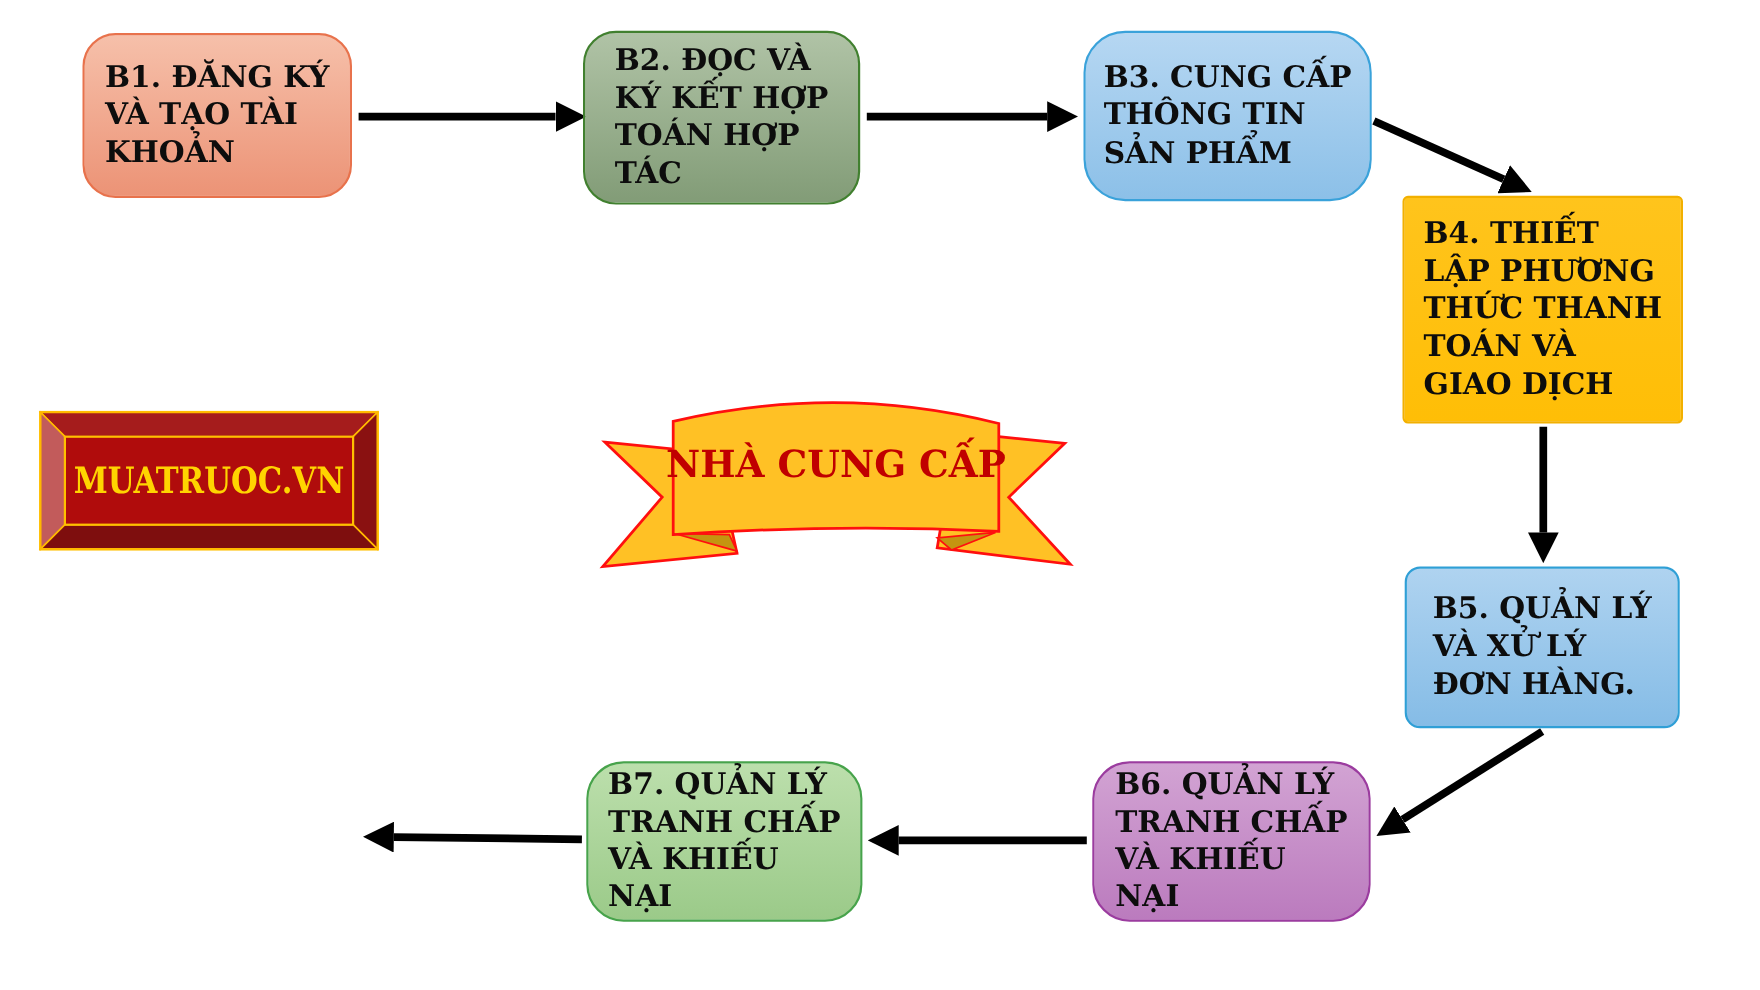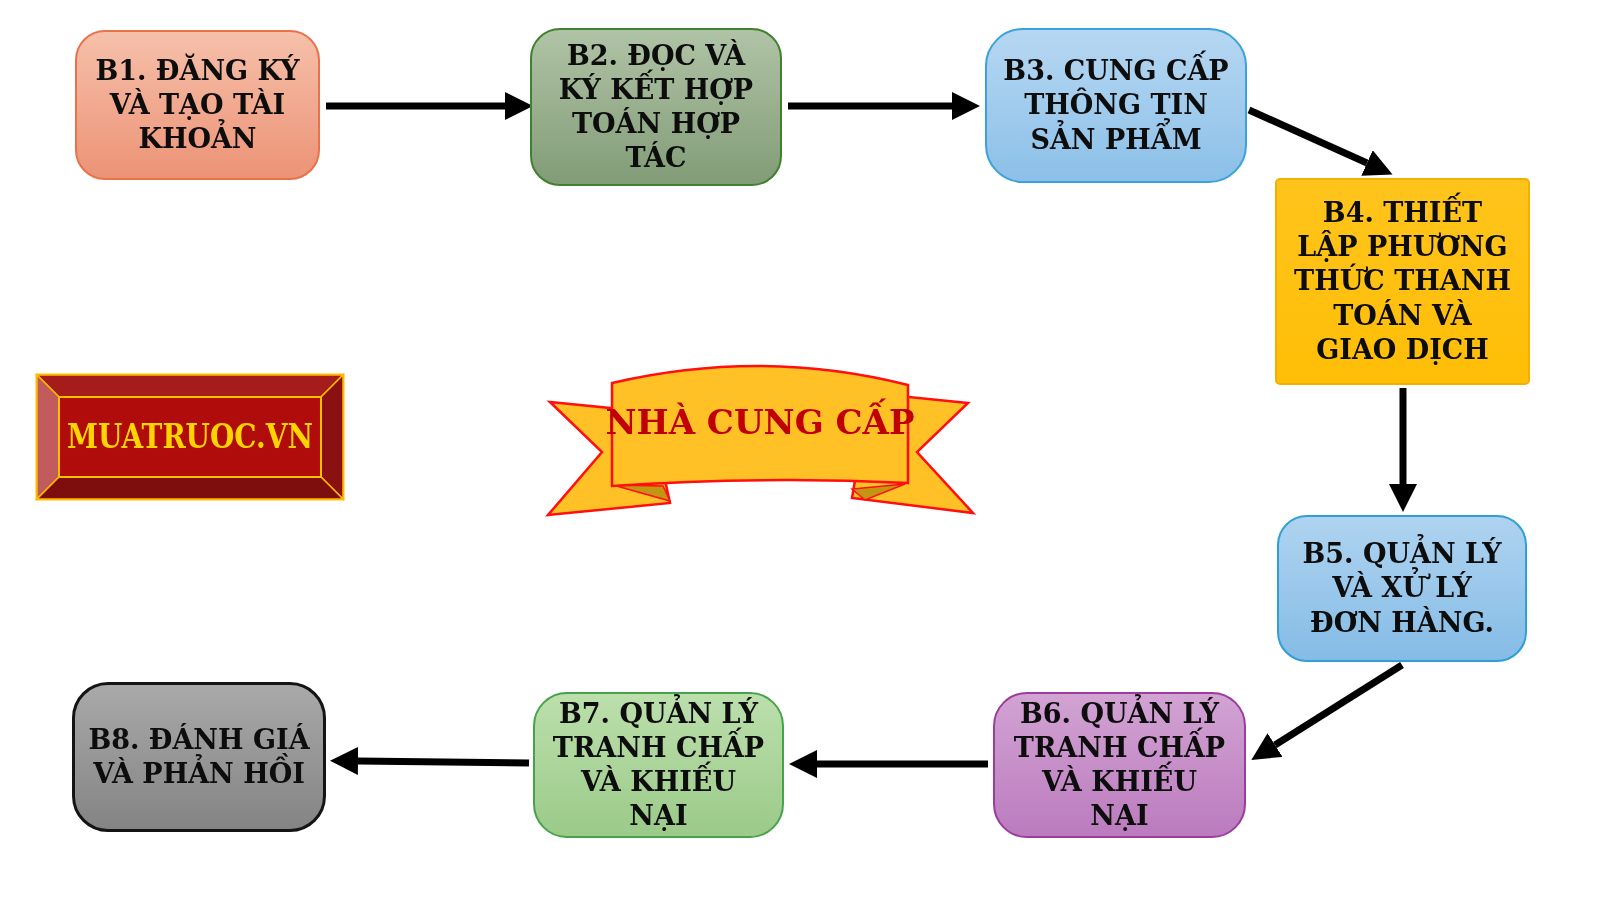--- a/index.html
+++ b/index.html
@@ -2,29 +2,29 @@
 <html><head>
 <meta charset="utf-8">
 <style>
   html,body{margin:0;padding:0;background:#fff;}
   #canvas{
     position:relative;width:1600px;height:900px;background:#ffffff;overflow:hidden;
     font-family:"DejaVu Serif","Liberation Serif",serif;
   }
   .step{
     position:absolute;display:flex;align-items:center;justify-content:center;
-    text-align:center;font-weight:bold;font-size:27px;line-height:1.26;color:#0d0d0d;
+    font-weight:bold;font-size:27px;line-height:1.26;color:#0d0d0d;
     border:2.5px solid #888;box-sizing:border-box;
   }
   .step .lbl{white-space:pre-line;}
   #b1{left:75px;top:30px;width:245px;height:150px;border-radius:30px;}
   #b2{left:530px;top:28px;width:252px;height:158px;border-radius:30px;}
   #b3{left:985px;top:28px;width:262px;height:155px;border-radius:38px;}
   #b4{left:1275px;top:178px;width:255px;height:207px;border-radius:5px;}
-  #b5{left:1277px;top:515px;width:250px;height:147px;border-radius:30px;}
+  #b5{left:1277px;top:515px;width:250px;height:147px;border-radius:14px;}
   #b6{left:993px;top:692px;width:253px;height:146px;border-radius:34px;}
   #b7{left:533px;top:692px;width:251px;height:146px;border-radius:34px;}
   #b8{left:72px;top:682px;width:254px;height:150px;border-radius:36px;border-width:3px;}
   #arrow-layer{position:absolute;left:0;top:0;width:1600px;height:900px;pointer-events:none;}
   #logo-svg{position:absolute;left:35px;top:373px;}
   #ribbon-svg{position:absolute;left:540px;top:340px;}
   svg text{font-family:"DejaVu Serif","Liberation Serif",serif;font-weight:bold;}
 </style>
 </head>
 <body>
@@ -79,24 +79,20 @@
 TRANH CHẤP
 VÀ KHIẾU
 NẠI</span>
     </div>
   <div class="step" id="b7" style="background: linear-gradient(rgb(188, 223, 172), rgb(155, 202, 137)); border-color: rgb(71, 163, 75);">
       <span class="lbl">B7. QUẢN LÝ
 TRANH CHẤP
 VÀ KHIẾU
 NẠI</span>
     </div>
-  <div class="step" id="b8" style="background: linear-gradient(rgb(169, 169, 169), rgb(132, 132, 132)); border-color: rgb(20, 20, 20);">
-      <span class="lbl">B8. ĐÁNH GIÁ
-VÀ PHẢN HỒI</span>
-    </div>
 
   <svg id="logo-svg" width="310" height="128" viewBox="0 0 310 128">
     <rect x="1.5" y="1.5" width="307" height="125" fill="none" stroke="#FFC000" stroke-width="2"></rect>
     <polygon points="2,2 308,2 286,24 24,24" fill="#A51C1C" stroke="#FFB800" stroke-width="1.5"></polygon>
     <polygon points="2,2 24,24 24,104 2,126" fill="#C25B5B" stroke="#FFB800" stroke-width="1.5"></polygon>
     <polygon points="308,2 308,126 286,104 286,24" fill="#8A1111" stroke="#FFB800" stroke-width="1.5"></polygon>
     <polygon points="2,126 24,104 286,104 308,126" fill="#7E0E0E" stroke="#FFB800" stroke-width="1.5"></polygon>
     <rect x="24" y="24" width="262" height="80" fill="#B00C0C" stroke="#FFC000" stroke-width="2"></rect>
     <text x="155" y="75" text-anchor="middle" font-size="33" fill="#FFD400" textLength="246" lengthAdjust="spacingAndGlyphs">MUATRUOC.VN</text>
   </svg>

